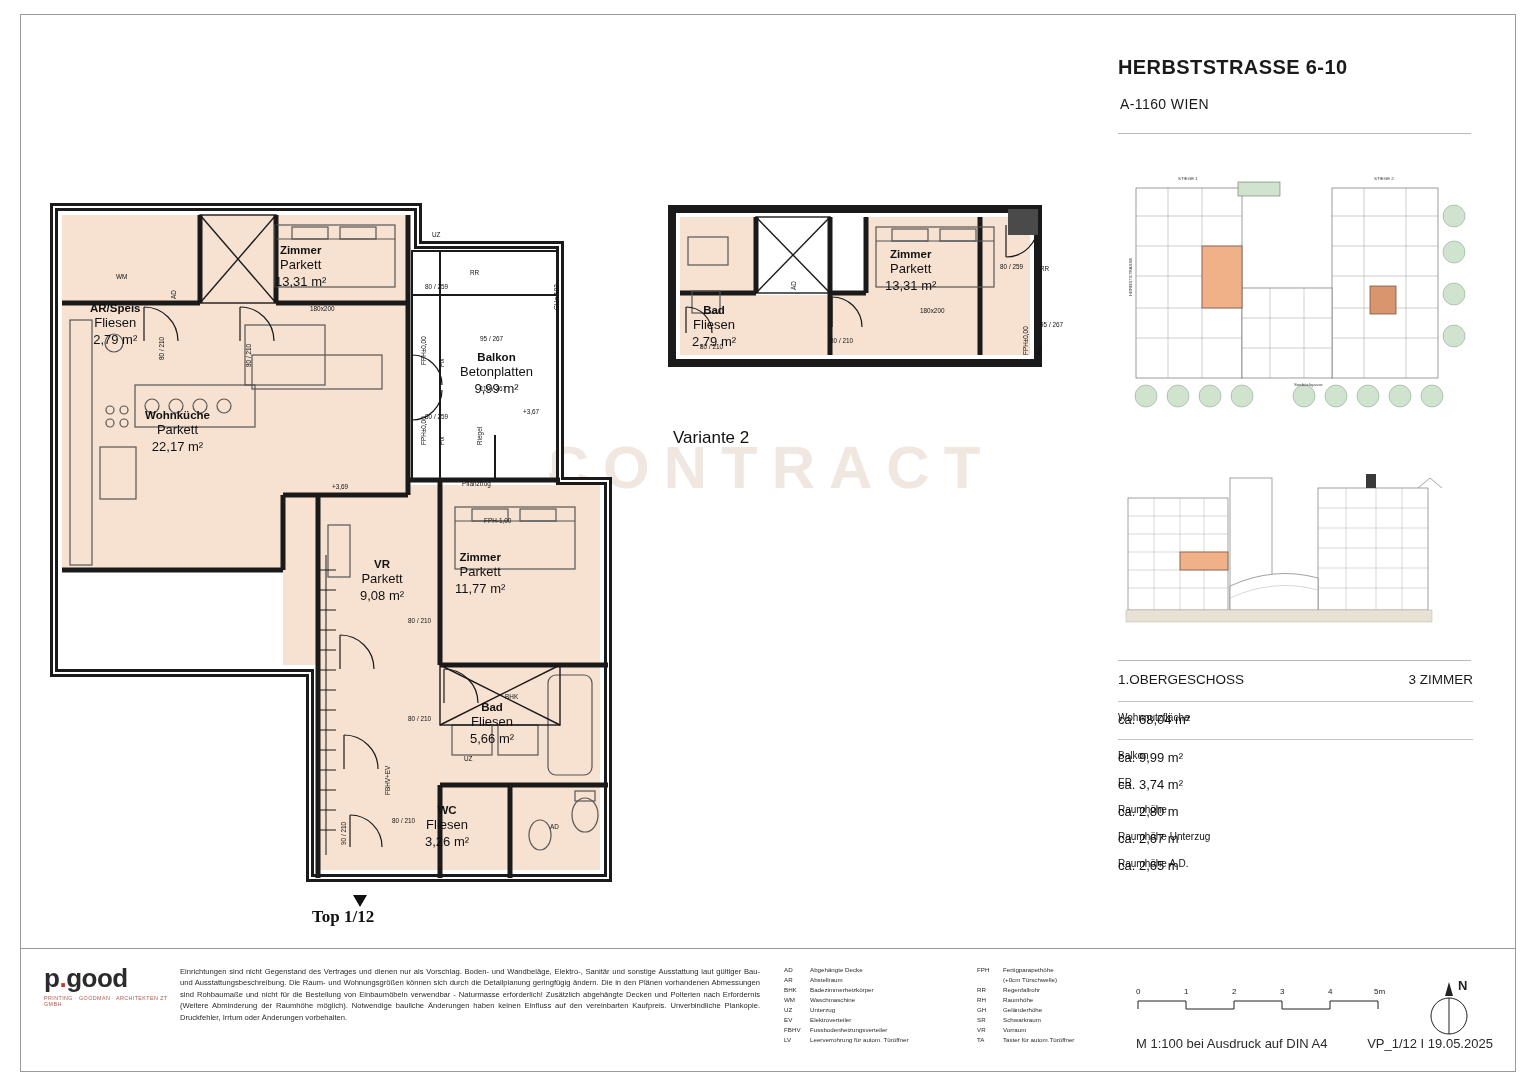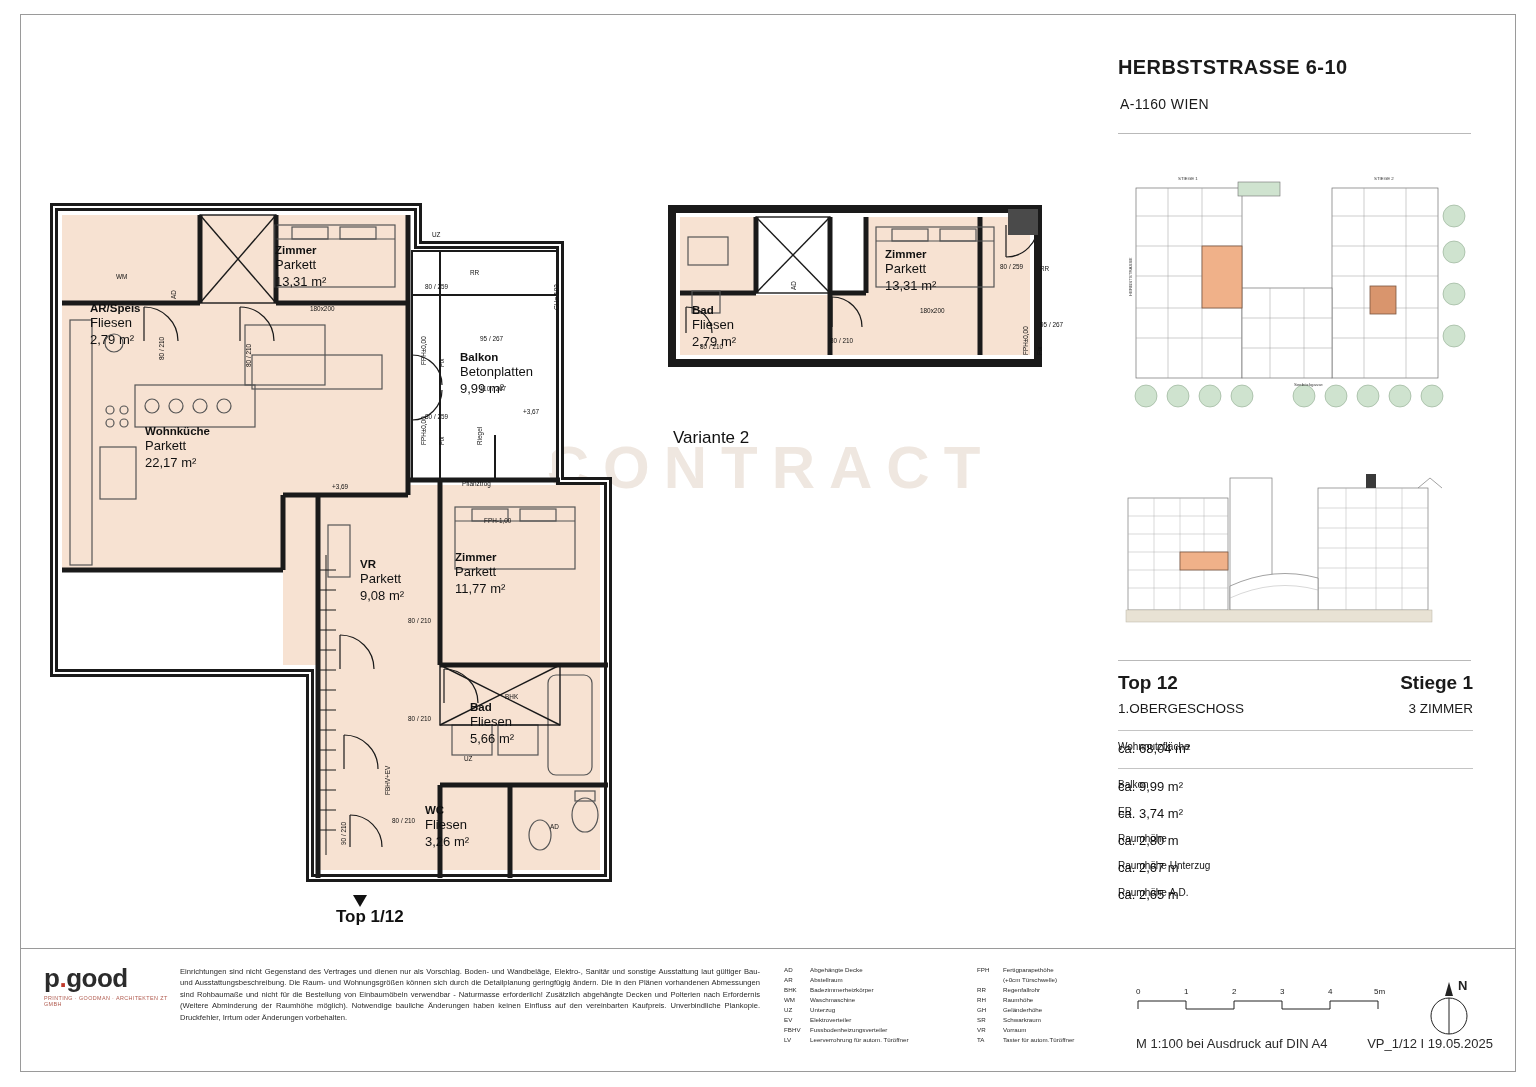--- a/index.html
+++ b/index.html
@@ -193,20 +193,21 @@
   .plan {
     position: absolute;
     left: 40px;
     top: 195px;
     width: 1040px;
     height: 730px;
   }
   .lbl {
     position: absolute;
     font-size: 10px;
+    text-align: center;
     line-height: 1.25;
     color: #111;
     white-space: nowrap;
   }
   .lbl .name { font-weight: bold; font-size: 11.5px; }
   .lbl .small { font-size: 13px; }
   .tiny {
     position: absolute;
     font-size: 6.4px;
     color: #111;
@@ -417,21 +418,21 @@
       <div class="small">2,79 m²</div>
     </div>
 
     <div class="lbl" style="left:235px; top:48px;">
       <div class="name">Zimmer</div>
       <div class="small">Parkett</div>
       <div class="small">13,31 m²</div>
     </div>
     <div class="tiny" style="left:270px; top:110px;">180x200</div>
 
-    <div class="lbl" style="left:105px; top:213px;margin-top:16px;">
+    <div class="lbl" style="left:105px; top:213px;">
       <div class="name">Wohnküche</div>
       <div class="small">Parkett</div>
       <div class="small">22,17 m²</div>
     </div>
 
     <div class="lbl" style="left:420px; top:155px;">
       <div class="name">Balkon</div>
       <div class="small">Betonplatten</div>
       <div class="small">9,99 m²</div>
     </div>
@@ -453,21 +454,21 @@
       <div class="small">Fliesen</div>
       <div class="small">5,66 m²</div>
     </div>
 
     <div class="lbl" style="left:385px; top:608px;">
       <div class="name">WC</div>
       <div class="small">Fliesen</div>
       <div class="small">3,26 m²</div>
     </div>
 
-    <div class="caption b" style="left:296px; top:712px;">Top 1/12</div>
+    <div class="caption b" style="left:272px; top:712px;font-family:Liberation Serif, serif;">Top 1/12</div>
     <div class="caption" style="left:633px; top:233px;">Variante 2</div>
 
     
     <div class="lbl" style="left:845px; top:52px;">
       <div class="name">Zimmer</div>
       <div class="small">Parkett</div>
       <div class="small">13,31 m²</div>
     </div>
     <div class="tiny" style="left:880px; top:112px;">180x200</div>
 
@@ -604,24 +605,20 @@
       <path d="M 112,128 Q 156,108 200,120" fill="none" stroke="#b0b0b0" stroke-width="0.5"></path>
       <rect x="8" y="140" width="306" height="12" fill="#e8e2d4" stroke="#b9b3a4" stroke-width="0.5"></rect>
       <path d="M 300,18 L 312,8 L 324,18" fill="none" stroke="#7a7a7a" stroke-width="0.7"></path>
       <rect x="248" y="4" width="10" height="14" fill="#3a3a3a"></rect>
     </svg>
   </div>
 
   <div class="r-rule" style="top:660px;"></div>
 
   <div class="infobox">
-    <div class="row big">
-      <span>Top 12</span>
-      <span>Stiege 1</span>
-    </div>
     <div class="row mid">
       <span>1.OBERGESCHOSS</span>
       <span>3 ZIMMER</span>
     </div>
     <div class="line"></div>
     <div class="row item">
       <span class="lbl">Wohnnutzfläche</span>
       <span class="val">ca.  68,04 m²</span>
     </div>
     <div class="line"></div>

